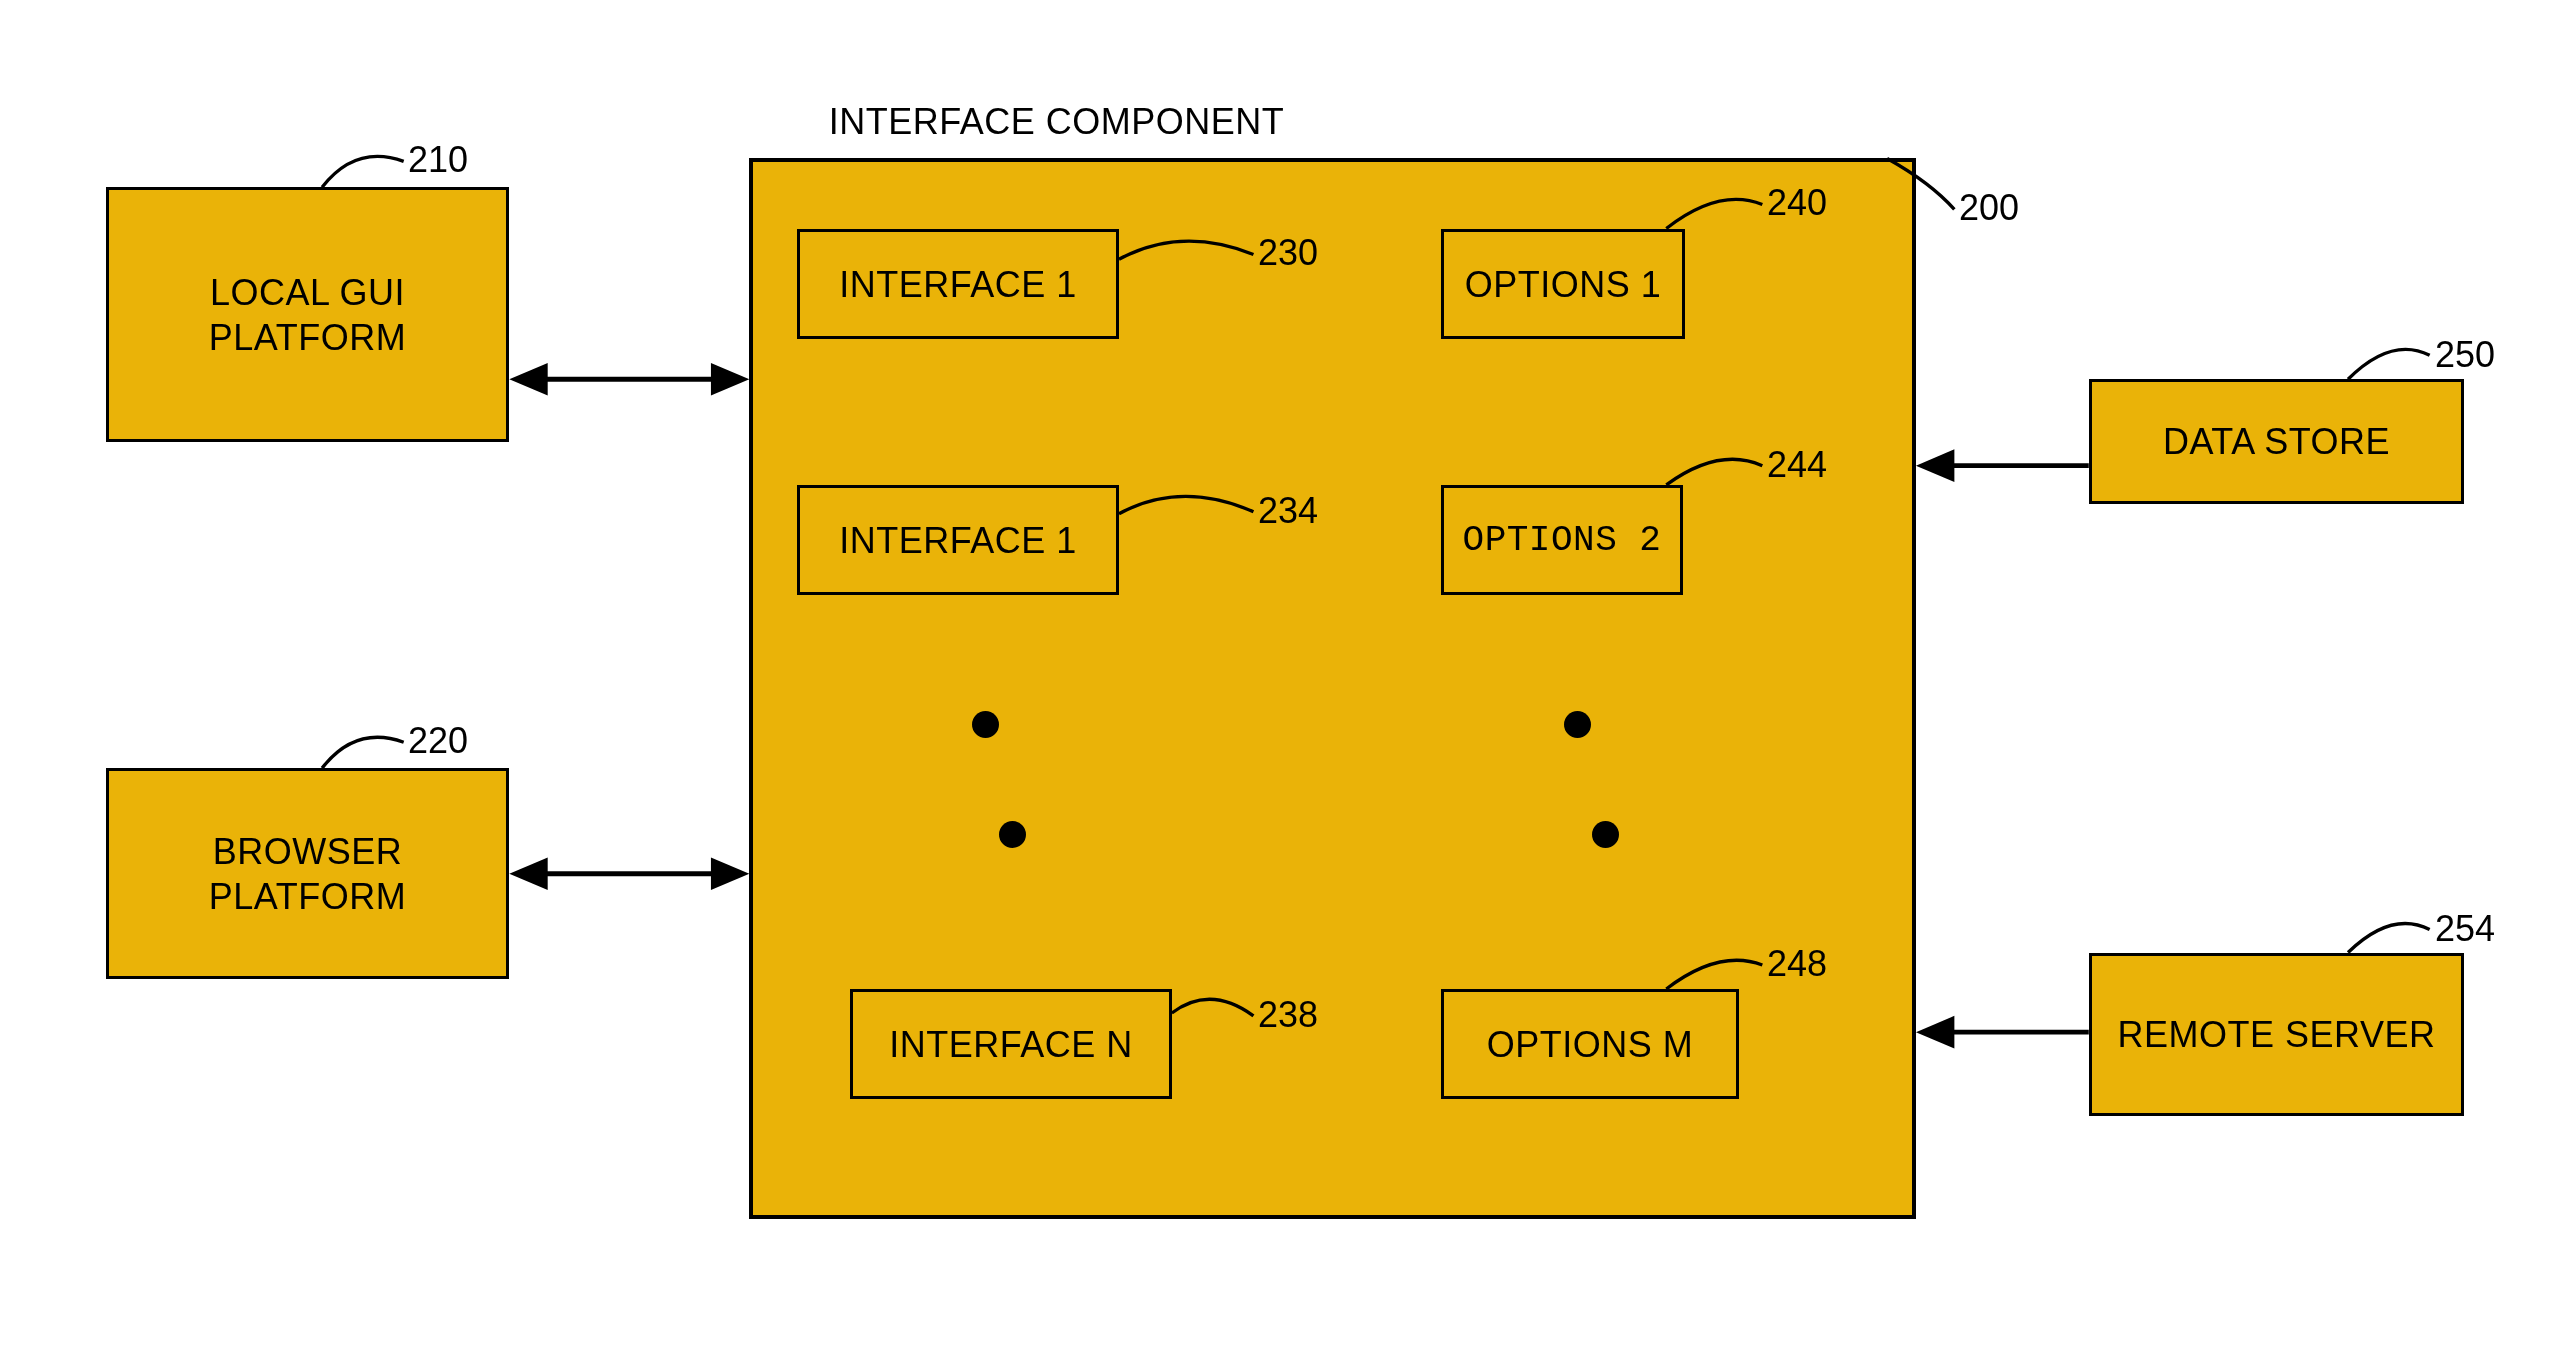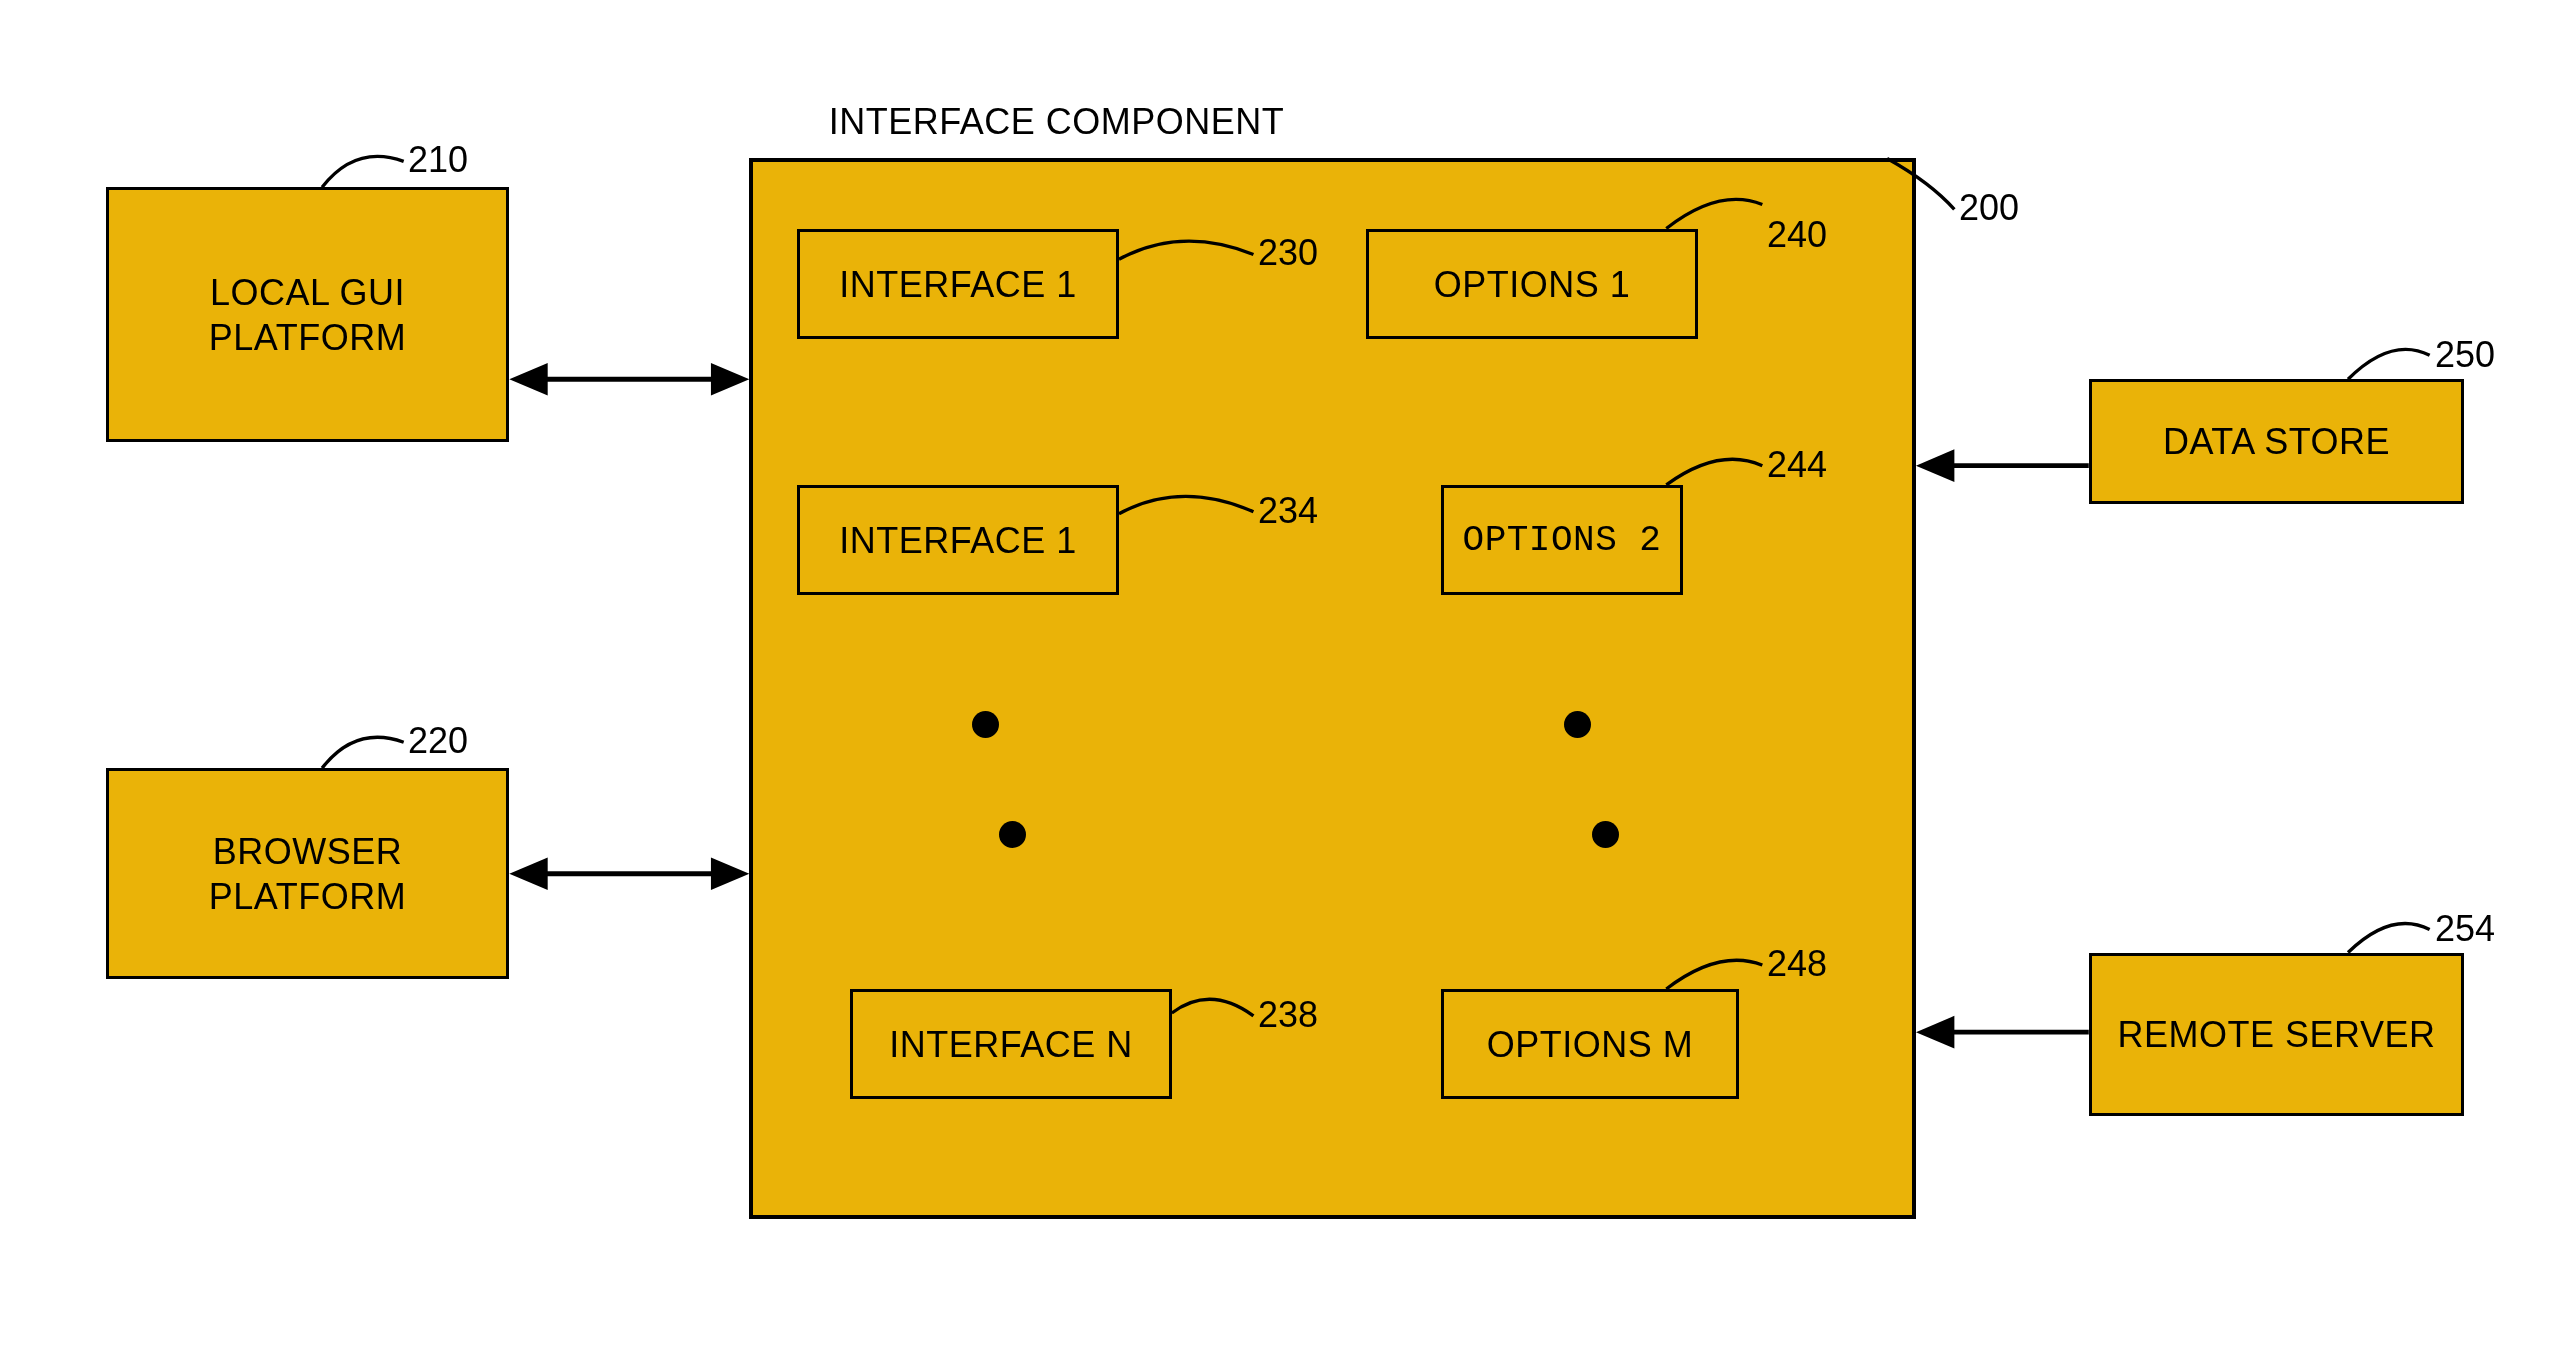--- a/index.html
+++ b/index.html
@@ -79,21 +79,21 @@
   <div class="box" style="left:797px; top:229px; width:322px; height:110px;">
     <span>INTERFACE 1</span>
   </div>
   <div class="box" style="left:797px; top:485px; width:322px; height:110px;">
     <span>INTERFACE 1</span>
   </div>
   <div class="box" style="left:850px; top:989px; width:322px; height:110px;">
     <span>INTERFACE N</span>
   </div>
 
-  <div class="box" style="left:1366px; top:229px; width:332px; height:110px;">
+  <div class="box" style="left:1441px; top:229px; width:244px; height:110px;">
     <span>OPTIONS 1</span>
   </div>
   <div class="box" style="left:1441px; top:485px; width:242px; height:110px;font-family:Liberation Mono, monospace;">
     <span>OPTIONS 2</span>
   </div>
   <div class="box" style="left:1441px; top:989px; width:298px; height:110px;">
     <span>OPTIONS M</span>
   </div>
 
   <div class="box" style="left:2089px; top:379px; width:375px; height:125px;">
@@ -108,21 +108,21 @@
 
   <div class="dot" style="left:1564px; top:711px;"></div>
   <div class="dot" style="left:1592px; top:821px;"></div>
 
   <div class="refnum" style="left:408px; top:139px;">210</div>
   <div class="refnum" style="left:408px; top:720px;">220</div>
   <div class="refnum" style="left:1959px; top:187px;">200</div>
   <div class="refnum" style="left:1258px; top:232px;">230</div>
   <div class="refnum" style="left:1258px; top:490px;">234</div>
   <div class="refnum" style="left:1258px; top:994px;">238</div>
-  <div class="refnum" style="left:1767px; top:182px;margin-top:32px;">240</div>
+  <div class="refnum" style="left:1767px; top:182px;">240</div>
   <div class="refnum" style="left:1767px; top:444px;">244</div>
   <div class="refnum" style="left:1767px; top:943px;">248</div>
   <div class="refnum" style="left:2435px; top:334px;">250</div>
   <div class="refnum" style="left:2435px; top:908px;">254</div>
 
   <svg class="overlay" viewBox="0 0 2682 1406" width="2576" height="1350">
 
     <line class="arrow-line" x1="560" y1="395" x2="755" y2="395"></line>
     <polygon class="arrow-head" points="530,395 570,378 570,412"></polygon>
     <polygon class="arrow-head" points="780,395 740,378 740,412"></polygon>

